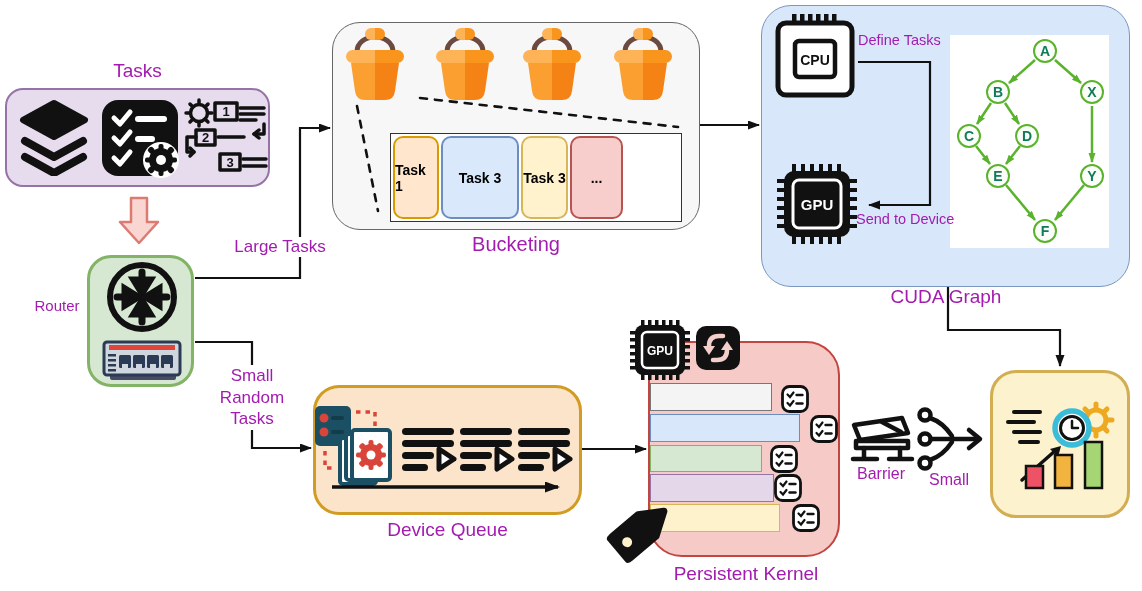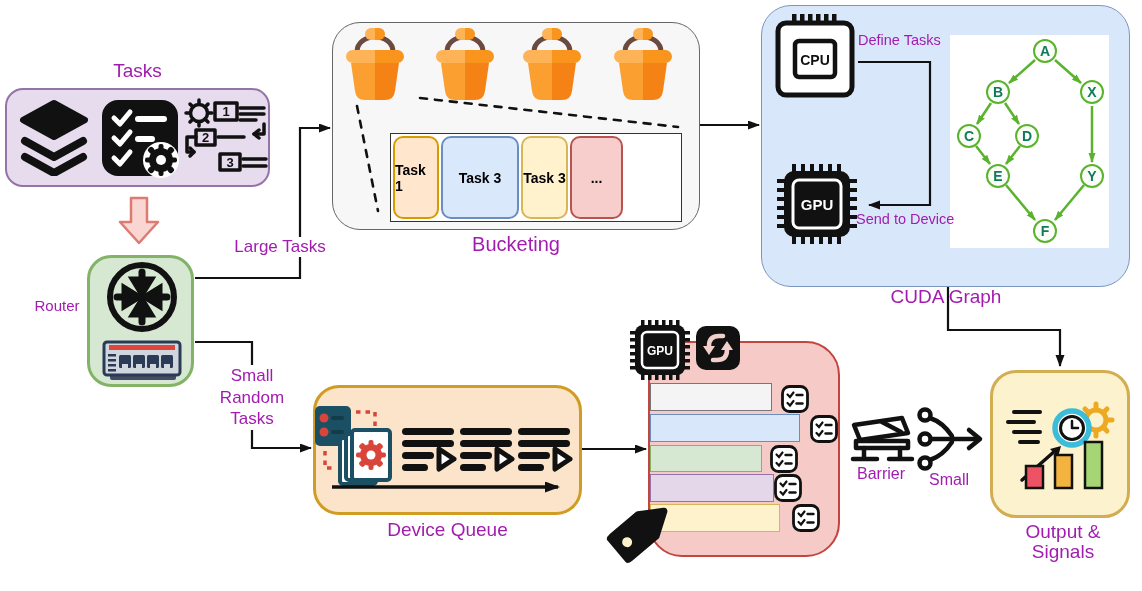--- a/index.html
+++ b/index.html
@@ -531,17 +531,17 @@
 
   <div class="lbl ctr tasks-title">Tasks</div>
   <div class="lbl ctr router-label">Router</div>
   <div class="lbl ctr large-tasks">Large Tasks</div>
   <div class="lbl ctr small-random"><span>Small</span><br><span>Random</span><br><span>Tasks</span></div>
   <div class="lbl ctr bucketing-title">Bucketing</div>
   <div class="lbl ctr cuda-title">CUDA Graph</div>
   <div class="lbl define-tasks">Define Tasks</div>
   <div class="lbl send-device">Send to Device</div>
   <div class="lbl ctr dq-title">Device Queue</div>
+  <div class="lbl ctr pk-title">Persistent Kernel</div>
   <div class="lbl ctr barrier-label">Barrier</div>
   <div class="lbl ctr merge-label">Small</div>
-  <div class="lbl ctr out-title"><span>Output &amp;</span><br><span>Signals</span></div>
 
 </div>
 
 </body></html>

